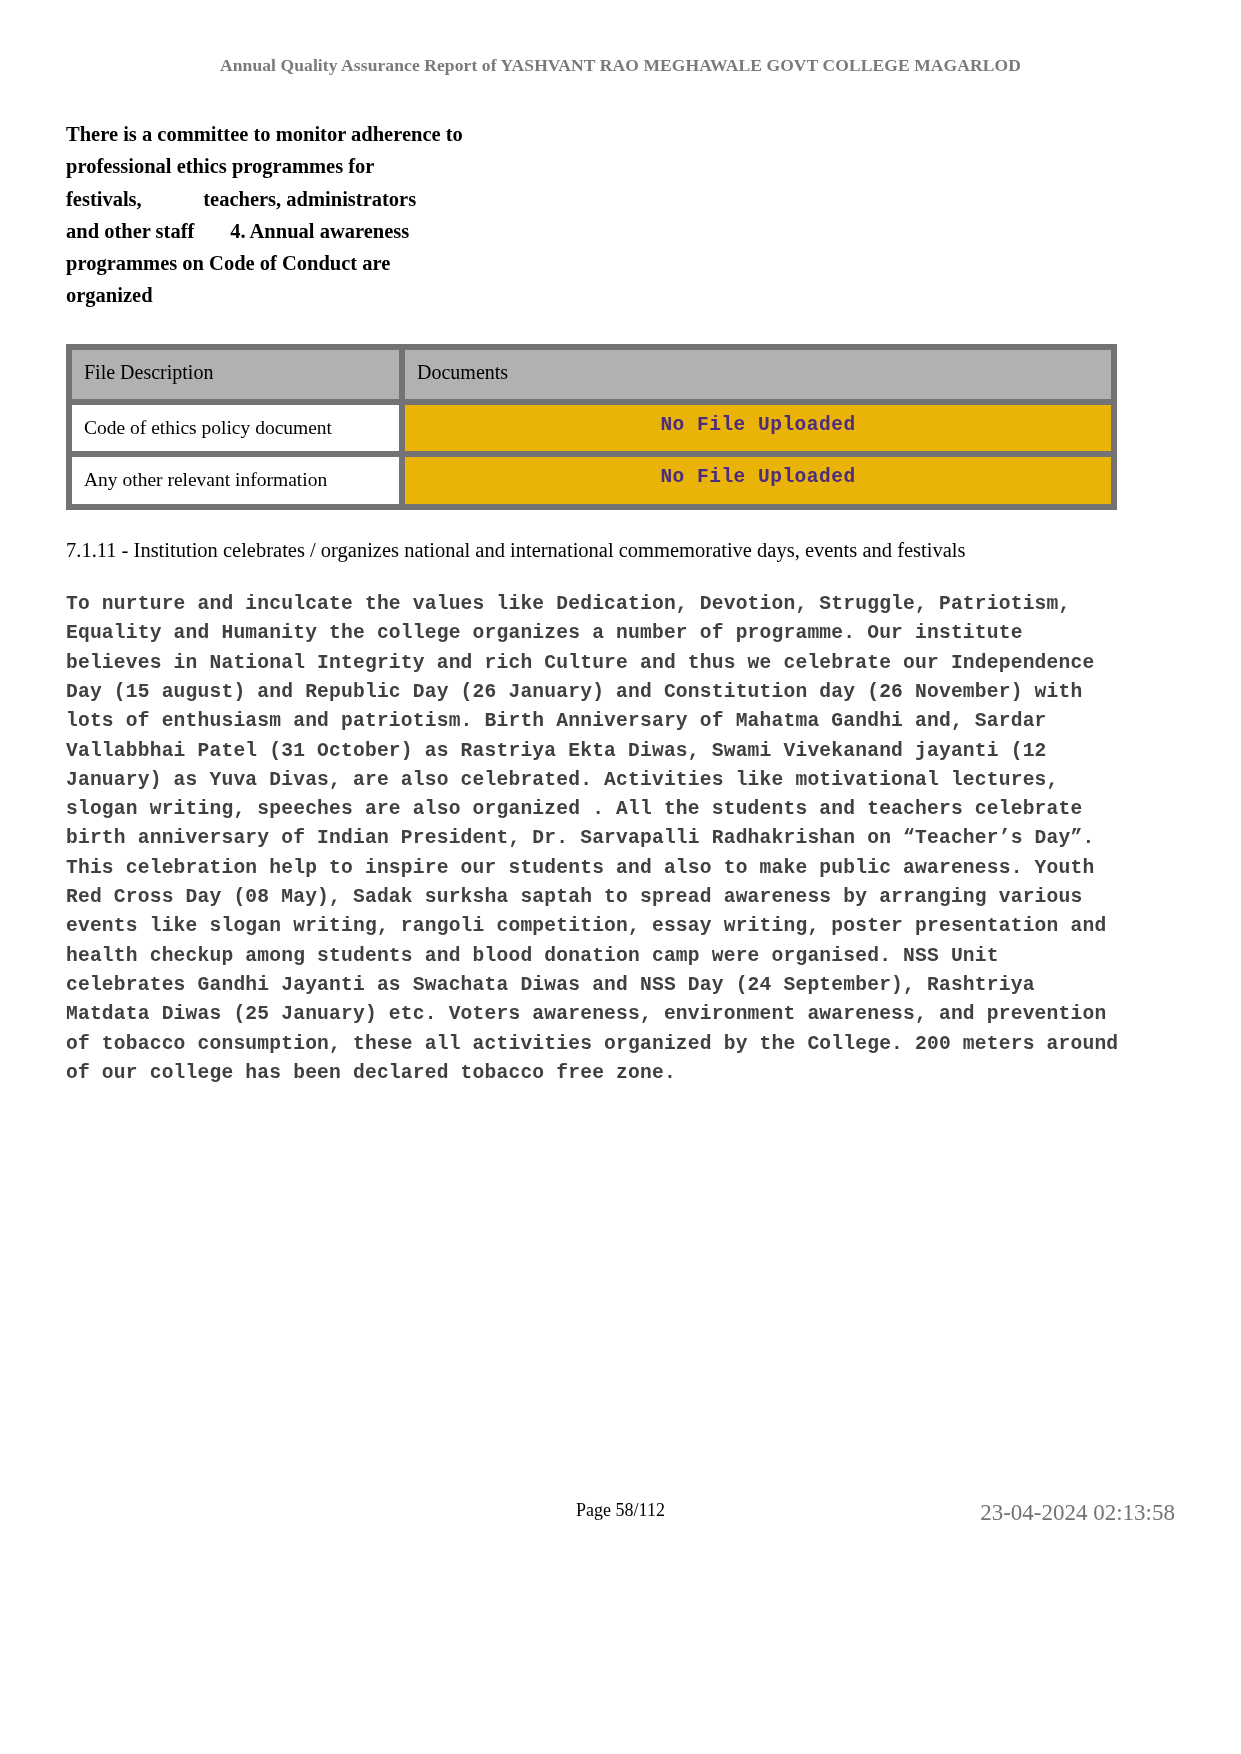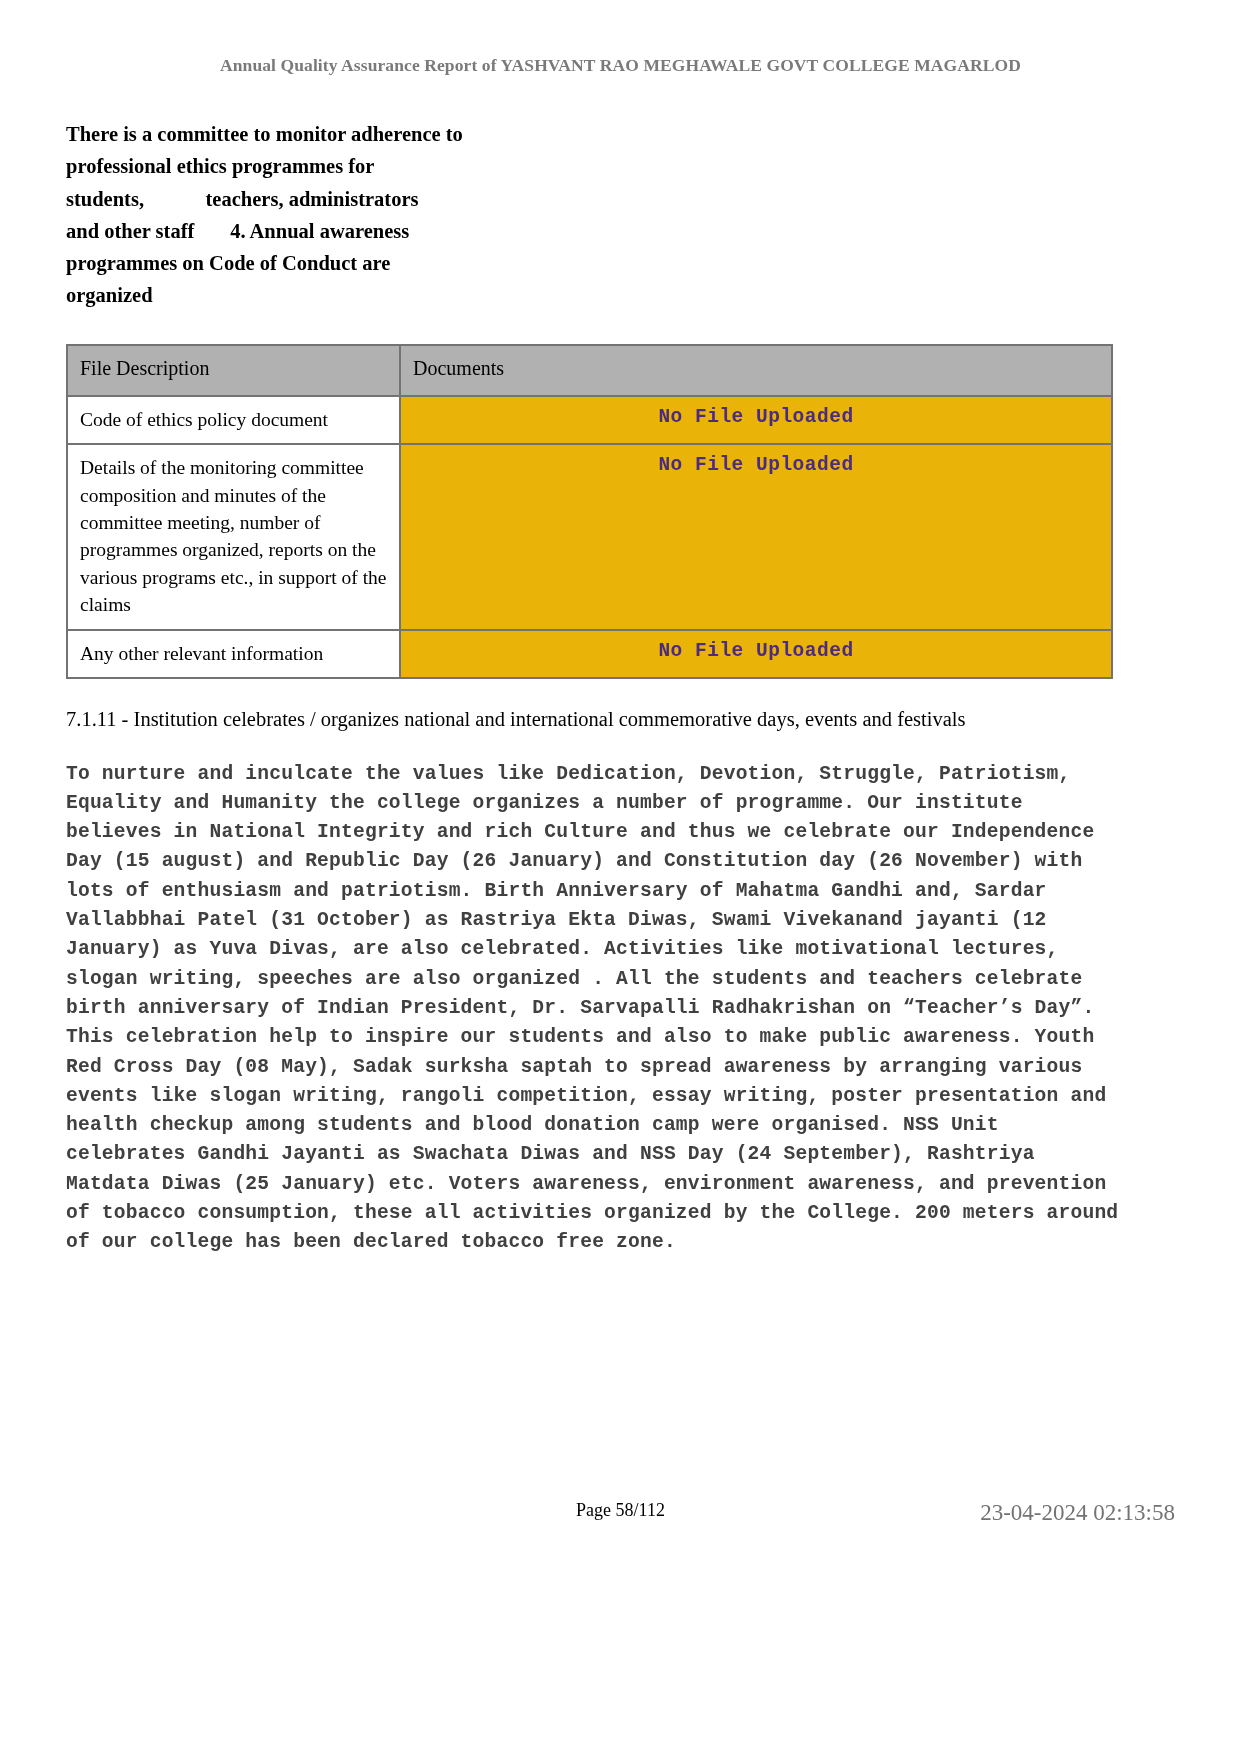--- a/index.html
+++ b/index.html
@@ -49,21 +49,21 @@
   .intro-block .line {
     white-space: pre;
   }
   table.fileTable {
     margin-top: 32px;
     border-collapse: collapse;
     width: 1045px;
     table-layout: fixed;
   }
   table.fileTable th, table.fileTable td {
-    border: 2px solid #737373;
+    border: 6px solid #737373;
     vertical-align: top;
     padding: 9px 12px 10px 12px;
   }
   table.fileTable thead th {
     background: #b1b1b1;
     font-family: "Liberation Serif", serif;
     font-weight: normal;
     font-size: 20px;
     color: #000;
     text-align: left;
@@ -139,44 +139,40 @@
 
 <div class="page">
 
   <div class="header">Annual Quality Assurance Report of YASHVANT RAO MEGHAWALE GOVT COLLEGE MAGARLOD</div>
 
   <div class="content">
 
     <div class="intro-block">
       <div class="line">There is a committee to monitor adherence to</div>
       <div class="line">professional ethics programmes for</div>
-      <div class="line">students,            teachers, administrators</div>
+      <div class="line">festivals,            teachers, administrators</div>
       <div class="line">and other staff       4. Annual awareness</div>
       <div class="line">programmes on Code of Conduct are</div>
       <div class="line">organized</div>
     </div>
 
     <table class="fileTable">
       <colgroup>
           <col class="c1">
           <col class="c2">
         </colgroup>
       <thead>
         <tr>
           <th>File Description</th>
           <th>Documents</th>
         </tr>
       </thead>
       <tbody>
         <tr>
           <td class="desc">Code of ethics policy document</td>
-          <td class="doc">No File Uploaded</td>
-        </tr>
-        <tr>
-          <td class="desc">Details of the monitoring committee composition and minutes of the committee meeting, number of programmes organized, reports on the various programs etc., in support of the claims</td>
           <td class="doc">No File Uploaded</td>
         </tr>
         <tr>
           <td class="desc">Any other relevant information</td>
           <td class="doc">No File Uploaded</td>
         </tr>
       </tbody>
     </table>
 
     <div class="section-title">7.1.11 - Institution celebrates / organizes national and international commemorative days, events and festivals</div>

